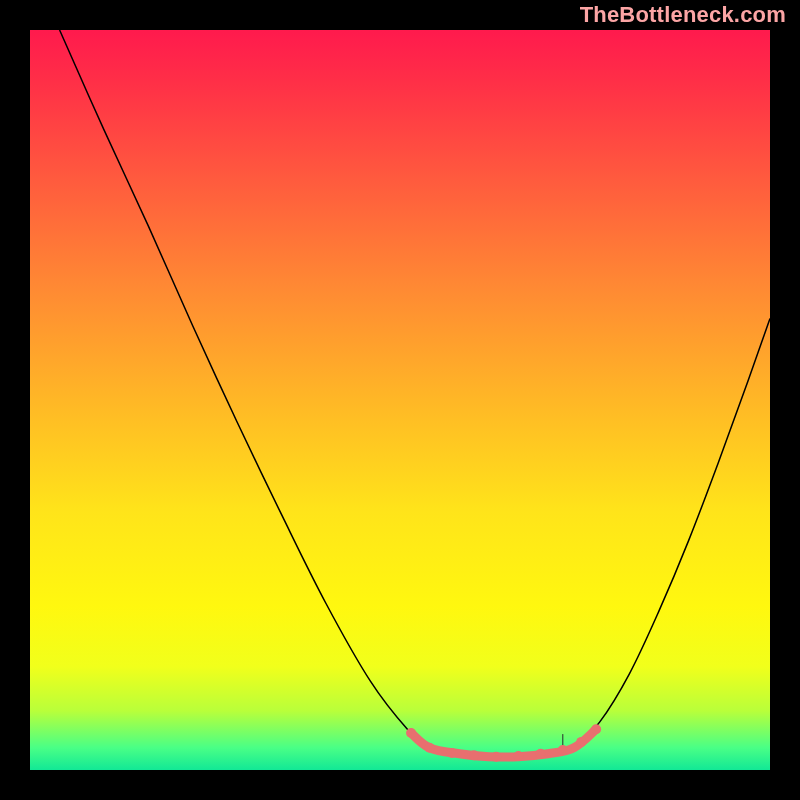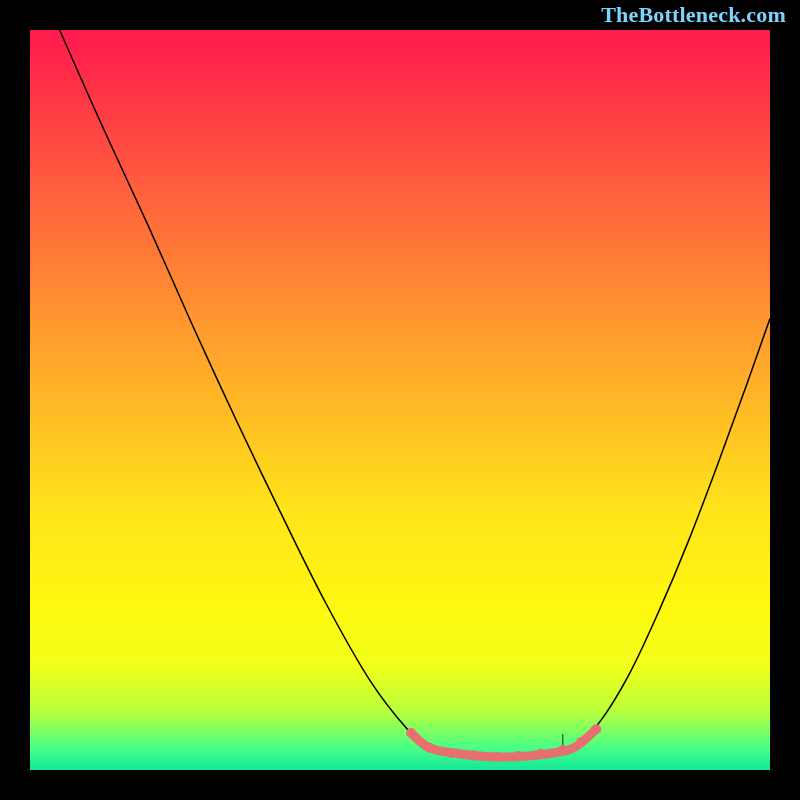--- a/index.html
+++ b/index.html
@@ -13,22 +13,22 @@
   .canvas {
     position: relative;
     width: 800px;
     height: 800px;
     background: #000000;
   }
   .watermark {
     position: absolute;
     top: 2px;
     right: 14px;
-    color: #7dd3fc;
-    font-family: Liberation Serif, serif;
+    color: #fca5a5;
+    font-family: Liberation Sans, sans-serif;
     font-size: 22px;
     font-weight: 600;
     letter-spacing: 0.2px;
   }
   .plot-area {
     position: absolute;
     left: 30px;
     top: 30px;
     width: 740px;
     height: 740px;

